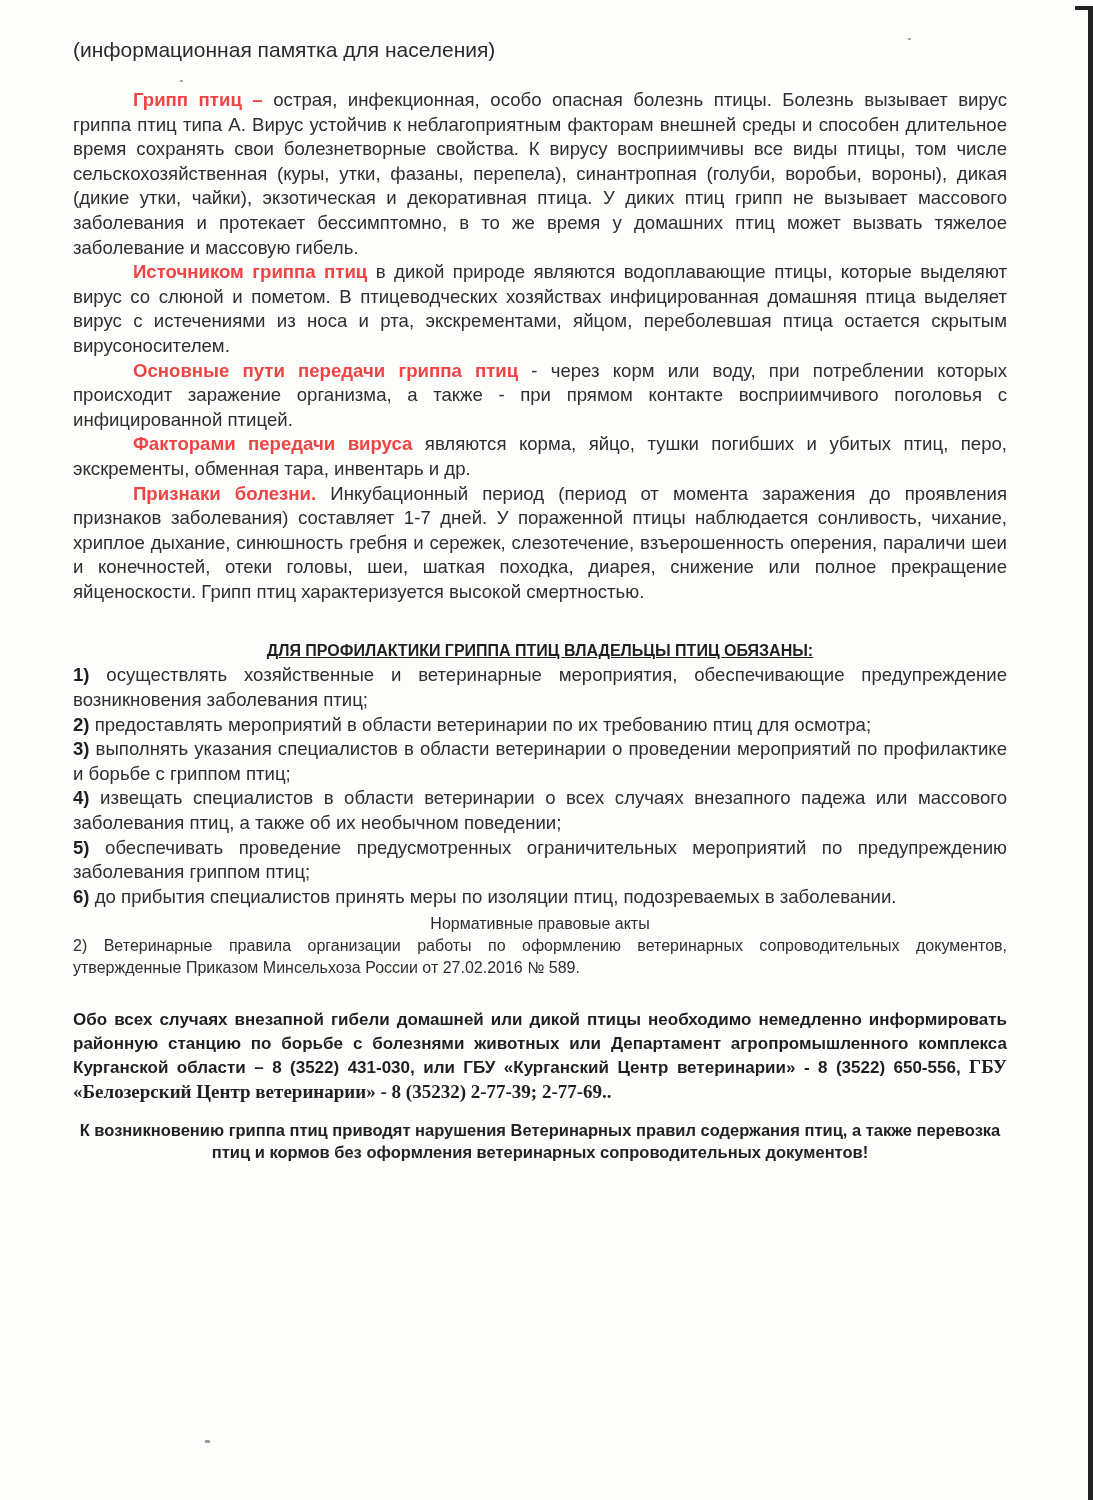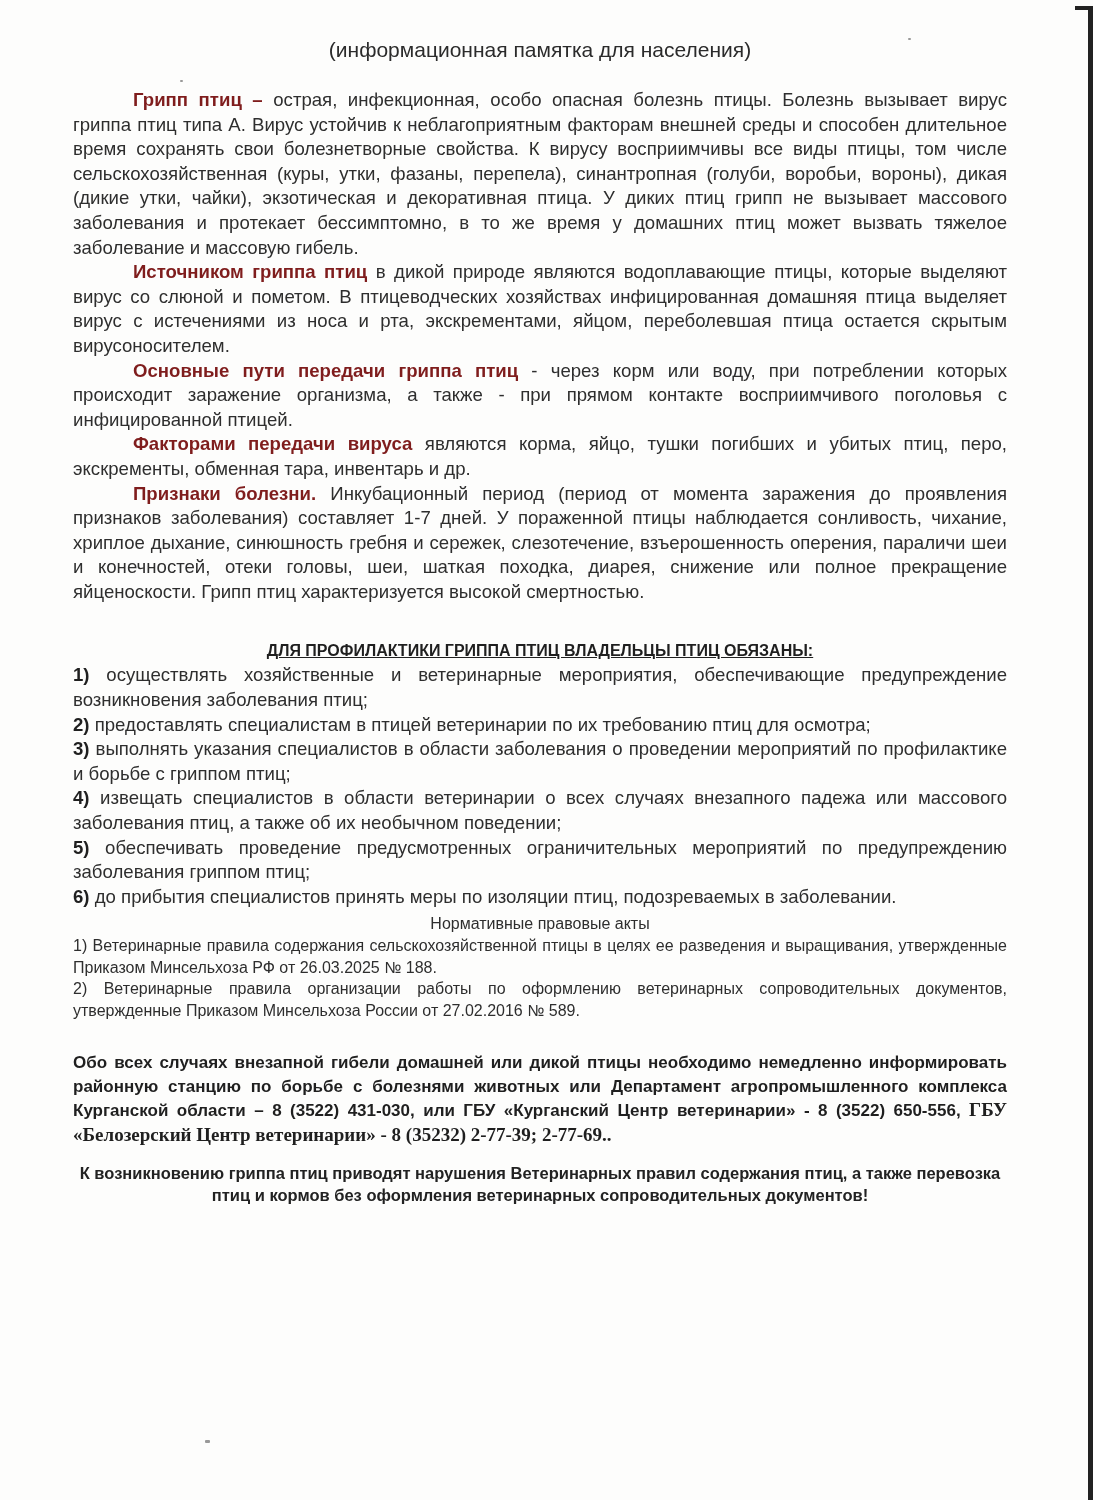--- a/index.html
+++ b/index.html
@@ -18,27 +18,27 @@
   }
   .speck { position: absolute; width: 3px; height: 2px; background: #999; border-radius: 1px; }
   .page {
     position: absolute; left: 73px; top: 36px; width: 934px;
   }
   .title {
     text-align: center; font-weight: bold; font-size: 21px; line-height: 30px; margin: 0;
     color: #222;
   }
   .subtitle {
-    text-align: center; font-size: 21px; line-height: 28px; margin: 0 0 24px 0; color: #2b2b2b;
+    font-size: 21px; line-height: 28px; margin: 0 0 24px 0; color: #2b2b2b;
   }
   p.para {
     margin: 0; font-size: 18.6px; line-height: 24.6px; text-align: justify;
     text-indent: 60px;
   }
-  p.para b { color: #7f1d1d; }
+  p.para b { color: #ef4444; }
   .obl-heading {
     text-align: center; font-weight: bold; font-size: 16px; line-height: 24px;
     text-decoration: underline; margin: 35px 0 0 0; color: #1f1f1f;
   }
   .obl-item {
     margin: 0; font-size: 18.6px; line-height: 24.6px; text-align: justify;
   }
   .obl-item b { color: #1f1f1f; }
   .acts-heading {
     text-align: center; font-weight: normal; font-size: 16px; line-height: 22px; margin: 4px 0 0 0;
@@ -69,26 +69,25 @@
   <div class="subtitle">(информационная памятка для населения)</div>
 
   <p class="para"><b>Грипп  птиц –</b><span> острая, инфекционная, особо опасная  болезнь птицы. Болезнь вызывает вирус гриппа птиц типа А. Вирус устойчив к неблагоприятным факторам внешней среды и способен длительное время сохранять свои болезнетворные свойства. К вирусу восприимчивы все виды птицы, том числе сельскохозяйственная (куры, утки, фазаны, перепела), синантропная (голуби, воробьи, вороны), дикая (дикие утки, чайки), экзотическая и декоративная птица. У диких птиц грипп не вызывает массового заболевания и протекает бессимптомно, в то же время у домашних птиц может вызвать тяжелое заболевание и массовую гибель.</span></p>
   <p class="para"><b>Источником гриппа птиц</b><span> в дикой природе являются водоплавающие птицы, которые выделяют вирус со слюной и пометом. В птицеводческих хозяйствах инфицированная домашняя птица выделяет вирус с истечениями из носа и рта, экскрементами, яйцом, переболевшая птица остается скрытым вирусоносителем.</span></p>
   <p class="para"><b>Основные пути передачи гриппа птиц</b><span> - через корм или воду, при потреблении которых происходит заражение организма, а также - при прямом контакте восприимчивого поголовья с инфицированной птицей.</span></p>
   <p class="para"><b>Факторами передачи вируса</b><span> являются корма, яйцо, тушки погибших и убитых птиц, перо, экскременты, обменная тара, инвентарь и др.</span></p>
   <p class="para"><b>Признаки болезни.</b><span> Инкубационный период (период от момента заражения до проявления признаков заболевания) составляет 1-7 дней. У пораженной птицы наблюдается сонливость, чихание, хриплое дыхание, синюшность гребня и сережек, слезотечение, взъерошенность оперения, параличи шеи и конечностей, отеки головы, шеи, шаткая походка, диарея, снижение или полное прекращение яйценоскости. Грипп птиц характеризуется высокой смертностью.</span></p>
 
   <div class="obl-heading">ДЛЯ ПРОФИЛАКТИКИ ГРИППА ПТИЦ ВЛАДЕЛЬЦЫ ПТИЦ ОБЯЗАНЫ:</div>
   <p class="obl-item"><b>1)</b><span> осуществлять хозяйственные и ветеринарные мероприятия, обеспечивающие предупреждение возникновения заболевания птиц;</span></p>
-  <p class="obl-item"><b>2)</b><span> предоставлять специалистам в птицей ветеринарии по их требованию птиц для осмотра;</span></p>
-  <p class="obl-item"><b>3)</b><span> выполнять указания специалистов в области заболевания о проведении мероприятий по профилактике и борьбе с гриппом птиц;</span></p>
+  <p class="obl-item"><b>2)</b><span> предоставлять мероприятий в области ветеринарии по их требованию птиц для осмотра;</span></p>
+  <p class="obl-item"><b>3)</b><span> выполнять указания специалистов в области ветеринарии о проведении мероприятий по профилактике и борьбе с гриппом птиц;</span></p>
   <p class="obl-item"><b>4)</b><span> извещать специалистов в области ветеринарии о всех случаях внезапного падежа или массового заболевания птиц, а также об их необычном поведении;</span></p>
   <p class="obl-item"><b>5)</b><span> обеспечивать проведение предусмотренных ограничительных мероприятий по предупреждению заболевания гриппом птиц;</span></p>
   <p class="obl-item"><b>6)</b><span> до прибытия специалистов принять меры по изоляции птиц, подозреваемых в заболевании.</span></p>
 
   <div class="acts-heading">Нормативные правовые акты</div>
-  <p class="act-item">1) Ветеринарные правила содержания сельскохозяйственной птицы в целях ее разведения и выращивания, утвержденные Приказом Минсельхоза РФ от 26.03.2025 № 188.</p>
   <p class="act-item">2) Ветеринарные правила организации работы по оформлению ветеринарных сопроводительных документов, утвержденные Приказом Минсельхоза России от 27.02.2016 № 589.</p>
 
   <p class="warn"><span>Обо всех случаях внезапной гибели  домашней или дикой птицы необходимо немедленно информировать районную станцию по борьбе с болезнями животных или Департамент агропромышленного комплекса Курганской области – 8 (3522) 431-030, или ГБУ «Курганский Центр ветеринарии» - 8 (3522) 650-556, </span><span class="serif">ГБУ «Белозерский Центр ветеринарии» - 8 (35232) 2-77-39; 2-77-69..</span></p>
 
   <p class="final">К возникновению гриппа птиц приводят нарушения Ветеринарных правил содержания птиц, а также перевозка птиц и кормов без оформления ветеринарных сопроводительных документов!</p>
 </div>
 
 </body></html>

